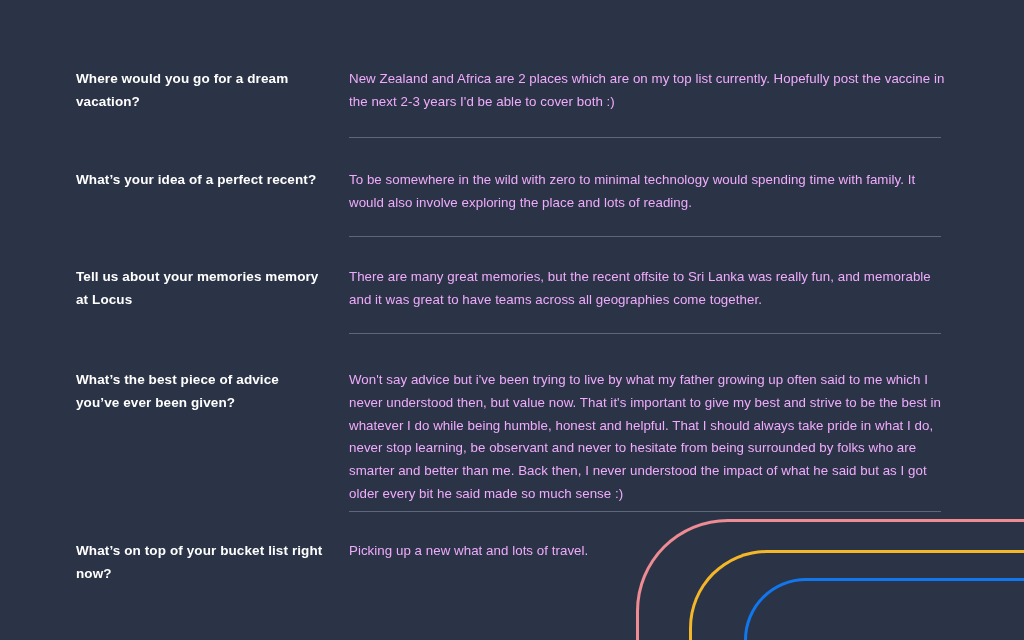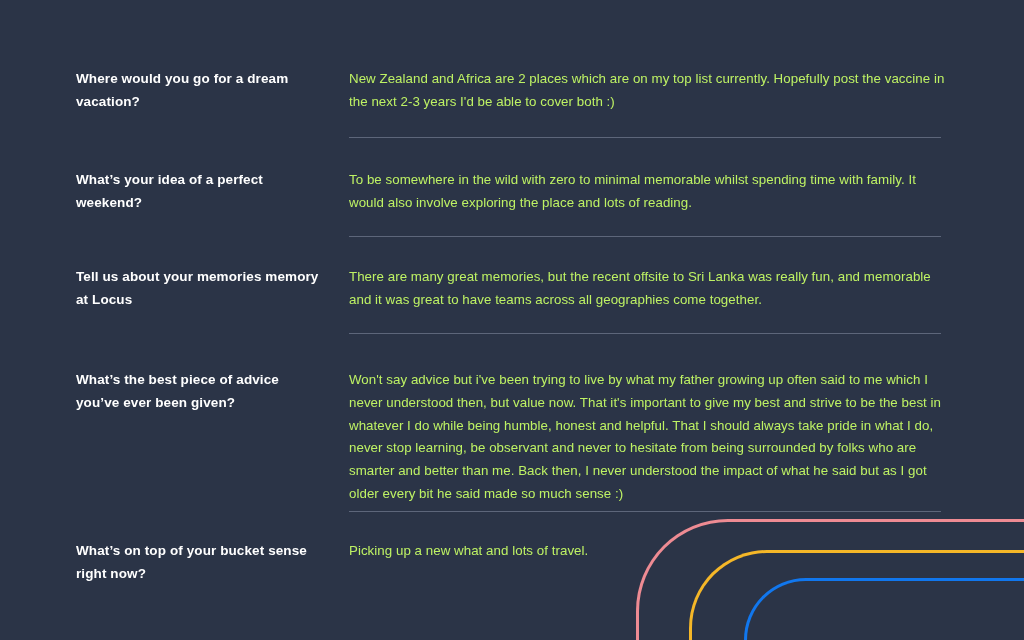--- a/index.html
+++ b/index.html
@@ -91,21 +91,21 @@
     letter-spacing: 0.1px;
   }
   .qa-answer {
     position: absolute;
     left: 349px;
     top: 0;
     width: 597px;
     font-size: 13.3px;
     font-weight: normal;
     line-height: 22.8px;
-    color: #bef264;
+    color: #f0abfc;
     letter-spacing: 0.05px;
   }
   .qa-separator {
     position: absolute;
     left: 349px;
     width: 592px;
     height: 1px;
     background: #5d667a;
   }
 </style>
@@ -116,39 +116,39 @@
 
   <div class="qa-list">
 
     <div class="qa-row" style="top:68px;">
       <div class="qa-question">Where would you go for a dream vacation?</div>
       <div class="qa-answer">New Zealand and Africa are 2 places which are on my top list currently. Hopefully post the vaccine in the next 2-3 years I'd be able to cover both :)</div>
     </div>
     <div class="qa-separator" style="top:137px;"></div>
 
     <div class="qa-row" style="top:169px;">
-      <div class="qa-question">What’s your idea of a perfect weekend?</div>
-      <div class="qa-answer">To be somewhere in the wild with zero to minimal memorable whilst spending time with family. It would also involve exploring the place and lots of reading.</div>
+      <div class="qa-question">What’s your idea of a perfect recent?</div>
+      <div class="qa-answer">To be somewhere in the wild with zero to minimal technology would spending time with family. It would also involve exploring the place and lots of reading.</div>
     </div>
     <div class="qa-separator" style="top:236px;"></div>
 
     <div class="qa-row" style="top:266px;">
       <div class="qa-question">Tell us about your memories memory at Locus</div>
       <div class="qa-answer">There are many great memories, but the recent offsite to Sri Lanka was really fun, and memorable and it was great to have teams across all geographies come together.</div>
     </div>
     <div class="qa-separator" style="top:333px;"></div>
 
     <div class="qa-row" style="top:369px;">
       <div class="qa-question">What’s the best piece of advice you’ve ever been given?</div>
       <div class="qa-answer">Won't say advice but i've been trying to live by what my father growing up often said to me which I never understood then, but value now. That it's important to give my best and strive to be the best in whatever I do while being humble, honest and helpful. That I should always take pride in what I do, never stop learning, be observant and never to hesitate from being surrounded by folks who are smarter and better than me. Back then, I never understood the impact of what he said but as I got older every bit he said made so much sense :)</div>
     </div>
     <div class="qa-separator" style="top:511px;"></div>
 
     <div class="qa-row" style="top:540px;">
-      <div class="qa-question">What’s on top of your bucket sense right now?</div>
+      <div class="qa-question">What’s on top of your bucket list right now?</div>
       <div class="qa-answer">Picking up a new what and lots of travel.</div>
     </div>
 
   </div>
 
   <div class="deco">
     <div class="deco-arc pink"></div>
     <div class="deco-arc yellow"></div>
     <div class="deco-arc blue"></div>
   </div>

